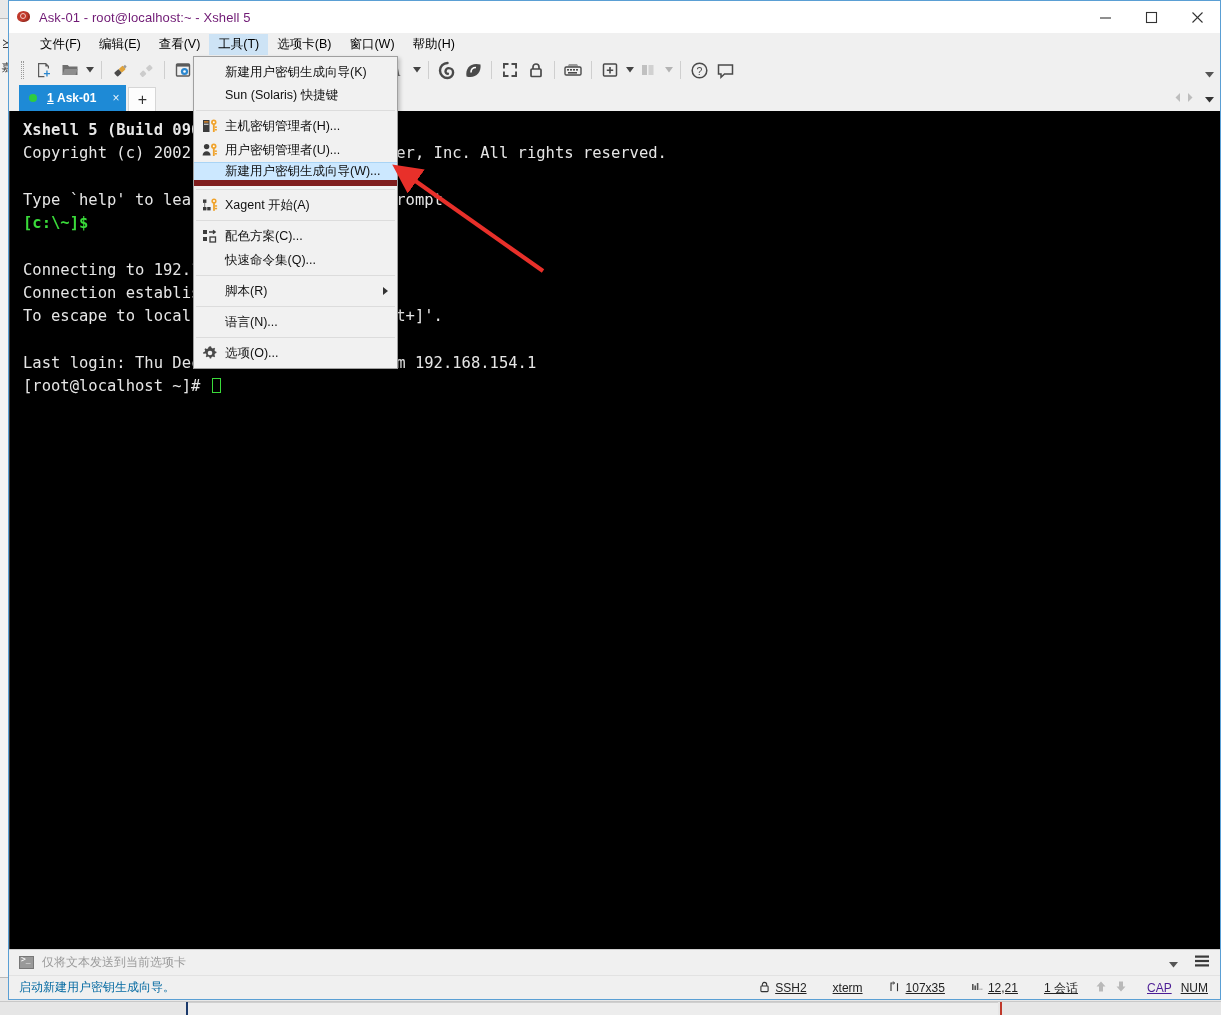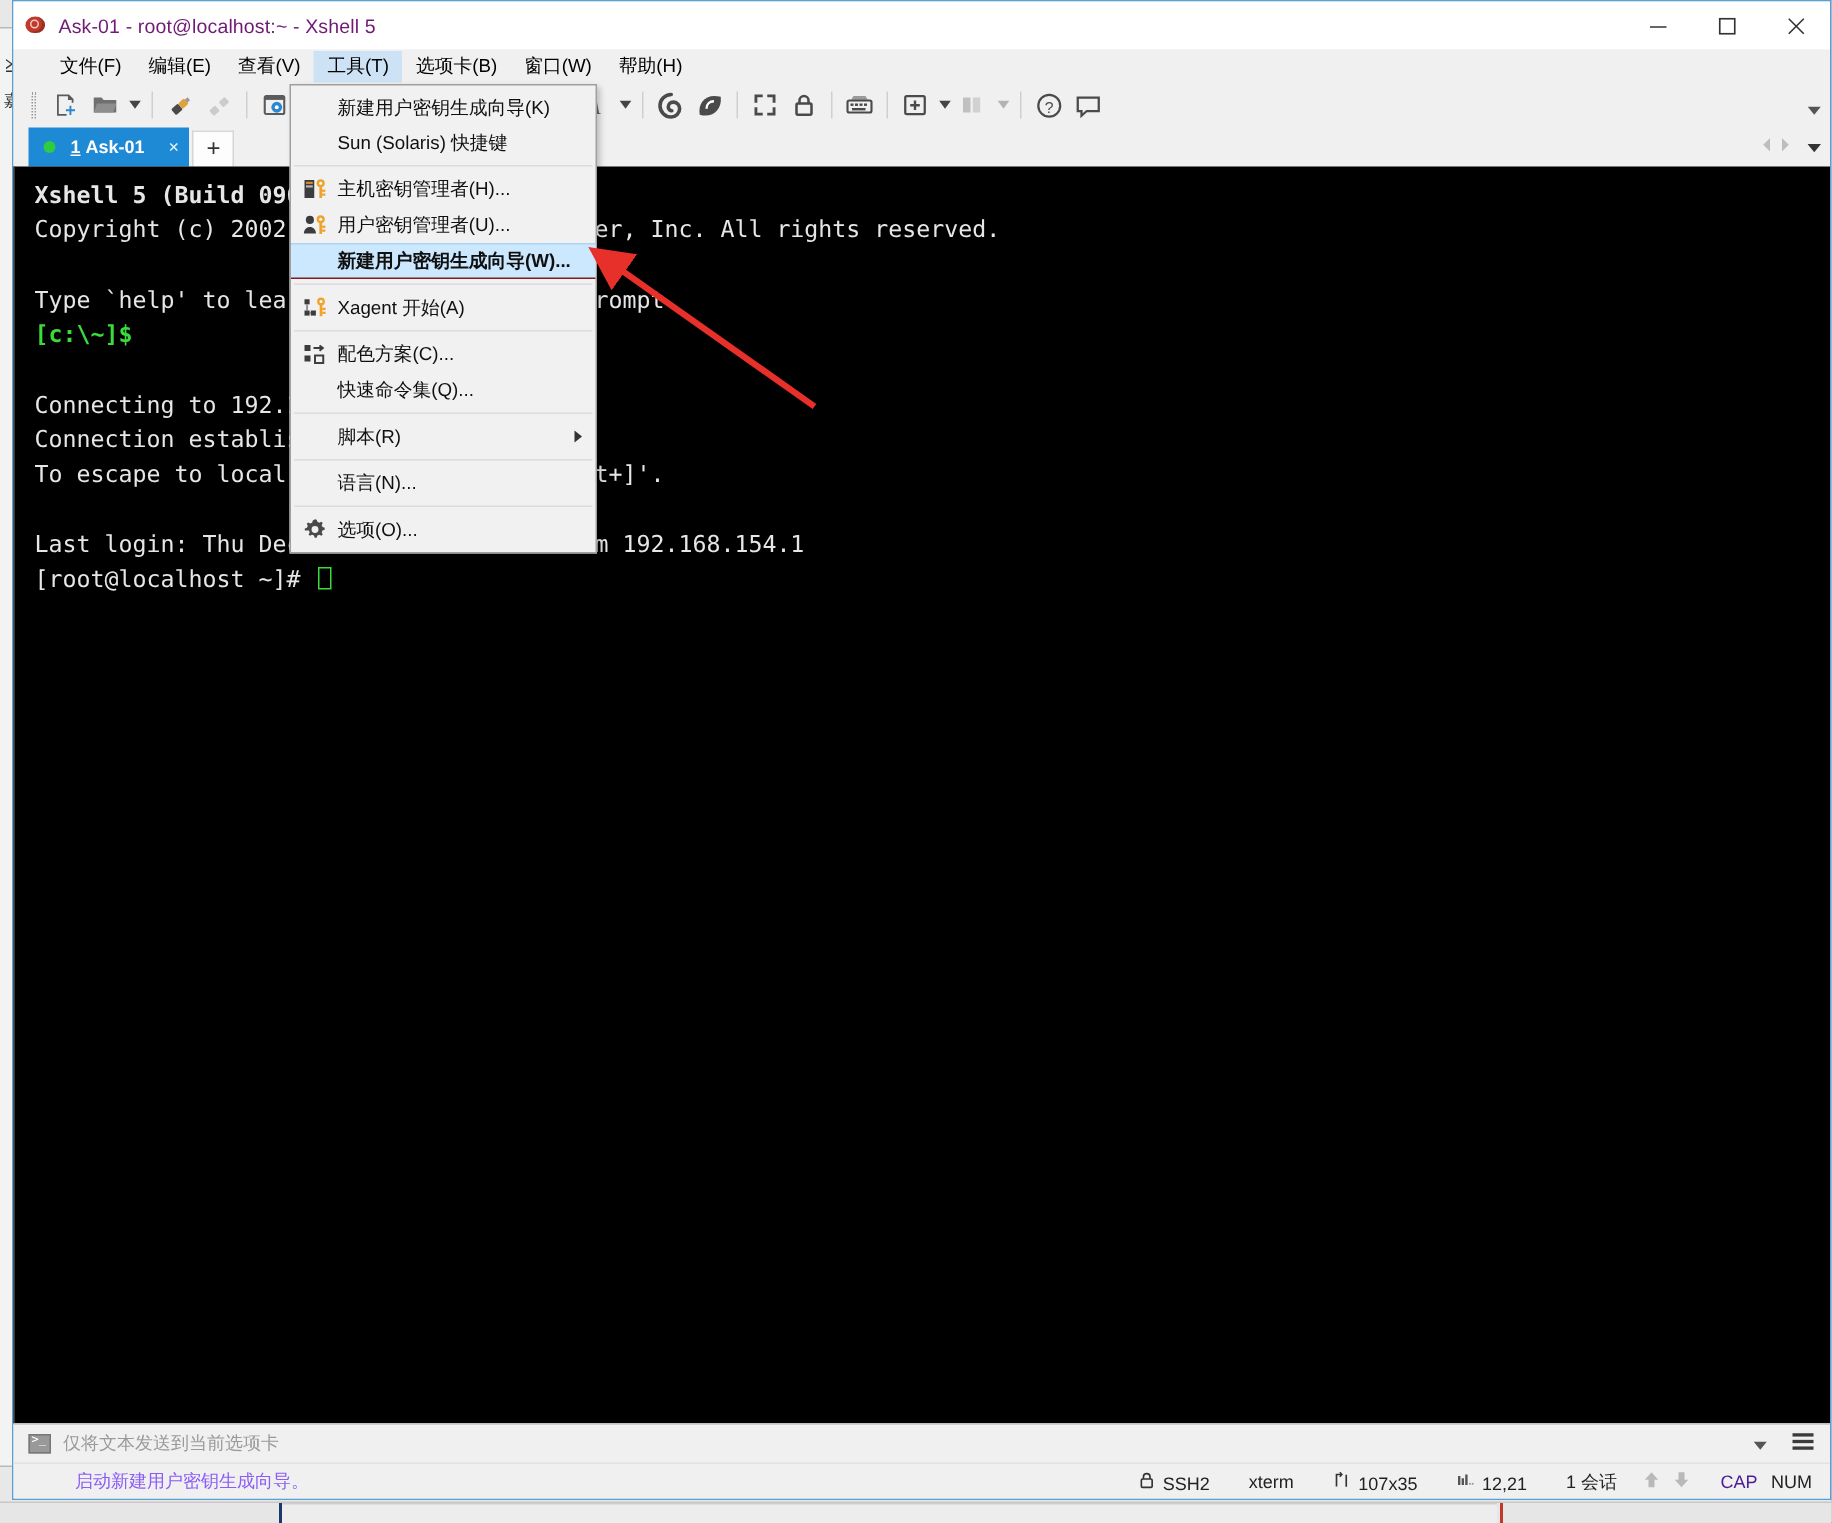--- a/index.html
+++ b/index.html
@@ -134,37 +134,37 @@
   }
   #sendbar .txt { font-size: 12px; color: #9a9a9a; }
   #sendbar .right { position: absolute; right: 4px; top: 0; height: 26px; display: flex; align-items: center; gap: 6px; }
 
   
   #statusbar {
     height: 24px; background: #f0f0f0; display: flex; align-items: center;
     flex: 0 0 24px; font-size: 12px; color: #222; position: relative;
     padding-left: 10px; border-top: 1px solid #e2e2e2;
   }
-  #status-left { font-size: 12px; color: #8b5cf6; margin-left: 31px; }
+  #status-left { font-size: 12px; color: #0369a1; }
   #status-right { position: absolute; right: 10px; top: 0; height: 24px; display: flex; align-items: center; gap: 0; }
-  #status-right .seg { display: flex; align-items: flex-end; gap: 5px; padding: 0 13px; white-space: nowrap; }
+  #status-right .seg { display: flex; align-items: flex-start; gap: 5px; padding: 0 13px; white-space: nowrap; text-decoration: underline; }
   #status-right .muted { color: #4c1d95; }
 
   
   #tools-menu {
     position: absolute; left: 184px; top: 55px; width: 205px;
     background: #f1f1f1; border: 1px solid #a0a0a0;
     box-shadow: 2px 2px 4px rgba(0,0,0,.22); z-index: 60;
     padding: 2px 0 3px 0;
   }
   .mrow {
     display: flex; align-items: center; height: 24px; position: relative;
     font-size: 12.5px; color: #101010; padding-left: 4px;
   }
-  .mrow.hl { background: #cce8ff; border-top: 1px solid #a9d4f5; border-bottom: 1px solid #7f1d1d; font-weight: bold; }
+  .mrow.hl { background: #cce8ff; border-top: 1px solid #a9d4f5; border-bottom: 6px solid #7f1d1d; }
   .mrow .mi { width: 24px; flex: 0 0 24px; display: flex; align-items: center; justify-content: center; }
   .mrow .mlabel { padding-left: 3px; white-space: nowrap; }
   .mrow .arrow {
     position: absolute; right: 9px; width: 0; height: 0;
     border-left: 5px solid #333; border-top: 4px solid transparent; border-bottom: 4px solid transparent;
   }
   .msep { height: 1px; background: #dcdcdc; margin: 3px 2px 3px 2px; }
   .mgroup-top { padding-top: 3px; }
 
   

